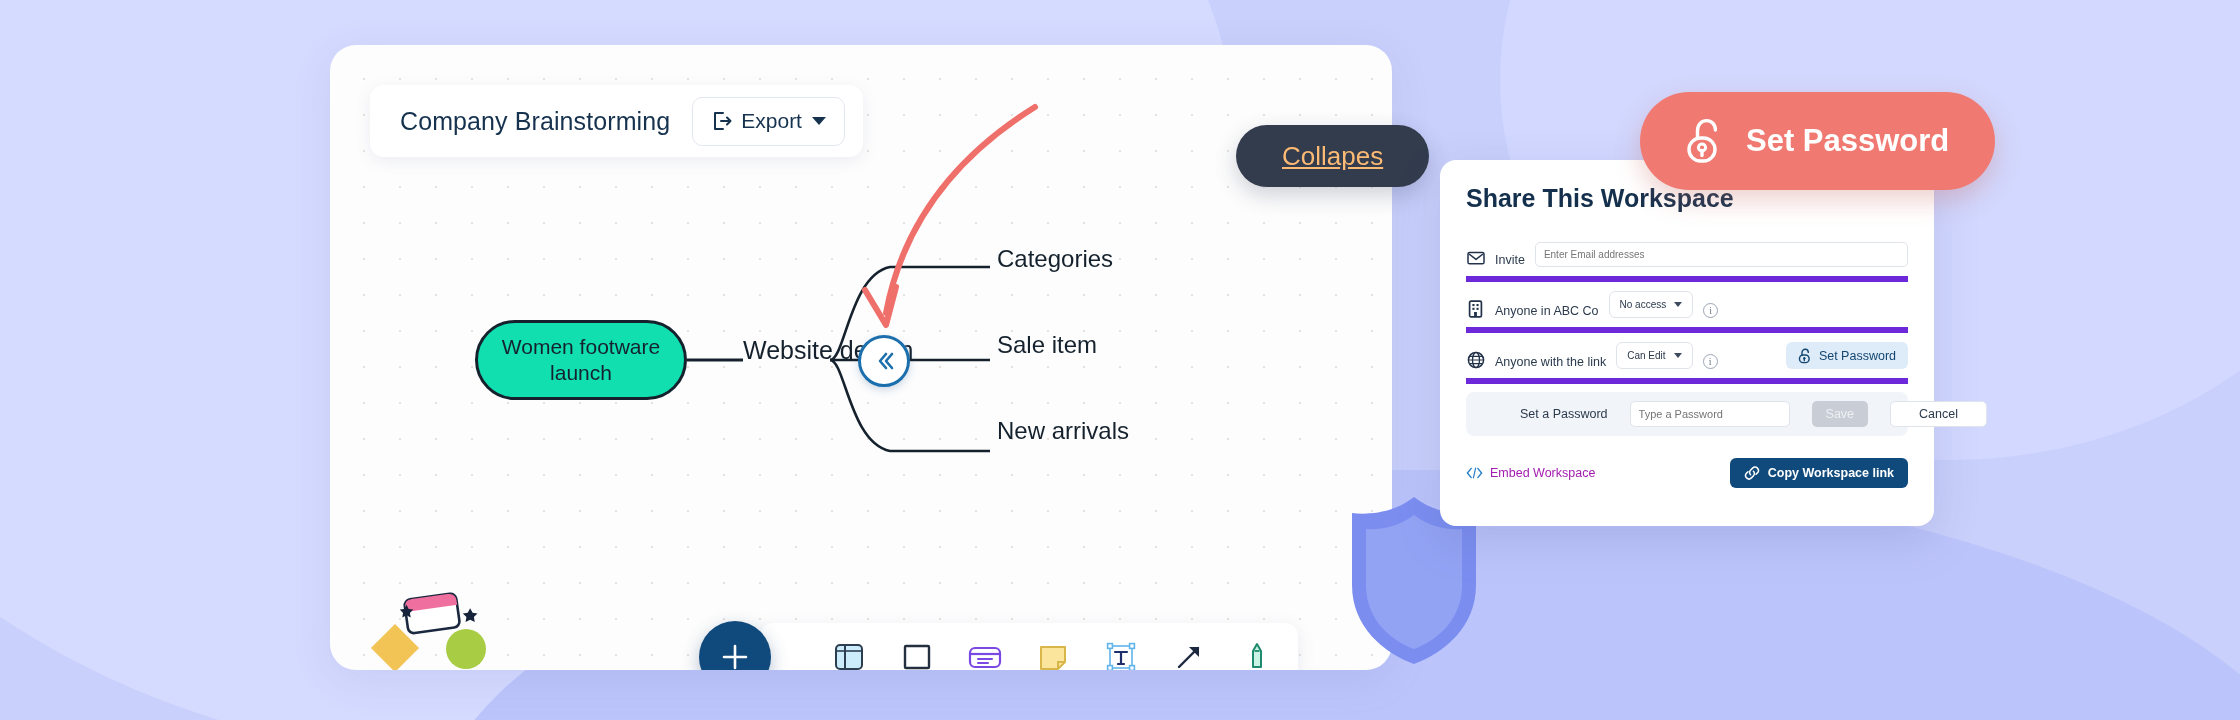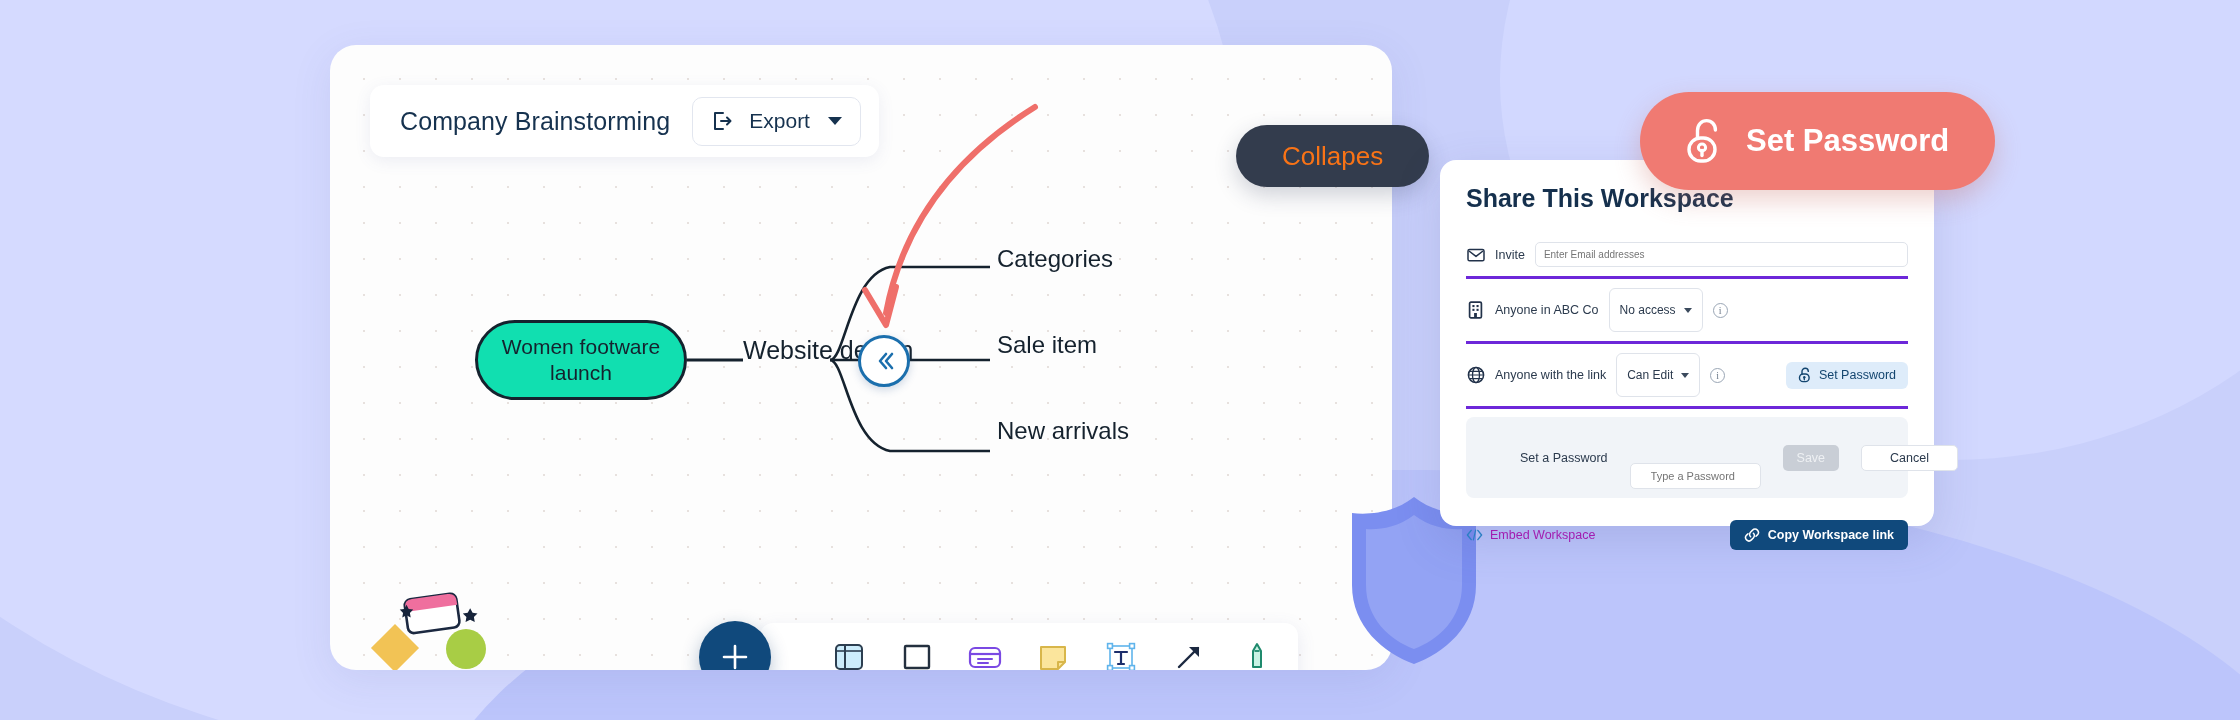--- a/index.html
+++ b/index.html
@@ -68,21 +68,21 @@
     padding: 0 18px 0 30px;
     gap: 22px;
   }
   #board-title {
     font-size: 25px;
     color: #16324f;
     white-space: nowrap;
     letter-spacing: .1px;
   }
   .btn-export {
-    display: flex; align-items: center; gap: 16px;
+    display: flex; align-items: center; gap: 8px;
     height: 49px; padding: 0 18px;
     border: 1px solid #e2e6ef;
     border-radius: 10px;
     background: #fff;
     color: #16324f;
     font-size: 21px;
     cursor: pointer;
     white-space: nowrap;
   }
   .btn-export .caret {
@@ -150,26 +150,27 @@
 
   
   #collapse-pill {
     position: absolute;
     left: 1236px; top: 125px;
     height: 62px;
     padding: 0 46px;
     display: flex; align-items: center; justify-content: center;
     background: #333c4d;
     border-radius: 31px;
-    color: #f97316;
+    color: #fdba74;
     font-size: 26px;
     box-shadow: 0 8px 22px rgba(40,50,80,.22);
     z-index: 40;
     white-space: nowrap;
     cursor: pointer;
+    text-decoration: underline;
   }
 
   
   #set-password-badge {
     position: absolute;
     left: 1640px; top: 92px;
     height: 98px;
     padding: 0 46px;
     display: flex; align-items: center; gap: 20px;
     background: #f07a72;
@@ -194,46 +195,46 @@
     z-index: 50;
     padding: 24px 26px 0 26px;
   }
   #share-title {
     font-size: 25px;
     font-weight: bold;
     color: #15304d;
     margin-bottom: 20px;
   }
   .share-row {
-    display: flex; align-items: center; gap: 10px;
+    display: flex; align-items: flex-end; gap: 10px;
     padding: 9px 0;
-    border-bottom: 3px solid #6d28d9;
+    border-bottom: 6px solid #6d28d9;
   }
   .share-row:last-of-type { border-bottom: none; }
   .row-ico { width: 19px; height: 19px; flex: 0 0 19px; display: flex; align-items: center; justify-content: center; }
   .row-label { font-size: 12.5px; color: #2b3a4d; white-space: nowrap; }
   .email-input {
     flex: 1;
     height: 25px;
     border: 1px solid #dfe3ea;
     border-radius: 5px;
     background: #fff;
     font-size: 10px;
     color: #9aa3b0;
     padding: 0 8px;
     font-family: "Liberation Sans", sans-serif;
     outline: none;
   }
   .perm-select {
     display: flex; align-items: center; gap: 8px;
-    height: 44px; padding: 12px 10px;
+    height: 27px; padding: 12px 10px;
     border: 1px solid #dfe3ea;
     border-radius: 6px;
     background: #fff;
-    font-size: 12px;
+    font-size: 10px;
     color: #2b3a4d;
     cursor: pointer;
     white-space: nowrap;
   }
   .perm-select .caret {
     width: 0; height: 0;
     border-left: 4.5px solid transparent;
     border-right: 4.5px solid transparent;
     border-top: 5.5px solid #3b4a5d;
   }
@@ -261,29 +262,28 @@
   }
   #pw-row {
     display: flex; align-items: center; gap: 22px;
     background: #f1f4f8;
     border-radius: 8px;
     padding: 9px 12px;
     margin-top: 8px;
   }
   #pw-row .pw-label { font-size: 12.5px; color: #2b3a4d; margin-left: 42px; white-space: nowrap; }
   .pw-input {
-    width: 131px; height: 26px;
+    width: 164px; height: 26px;
     border: 1px solid #dfe3ea;
     border-radius: 5px;
     background: #fff;
     font-size: 11px; color: #a8b0bb;
-    padding: 0 20px;
+    padding: 0 8px;
     font-family: "Liberation Sans", sans-serif;
     outline: none;
-    margin-top: 37px;
   }
   .btn-save {
     height: 26px; padding: 0 14px;
     background: #c9ced6; border: none; border-radius: 5px;
     color: #eef0f3; font-size: 12.5px; cursor: pointer;
   }
   .btn-cancel {
     height: 26px; padding: 0 28px;
     background: #fff; border: 1px solid #dfe3ea; border-radius: 5px;
     color: #2b3a4d; font-size: 12.5px; cursor: pointer;

